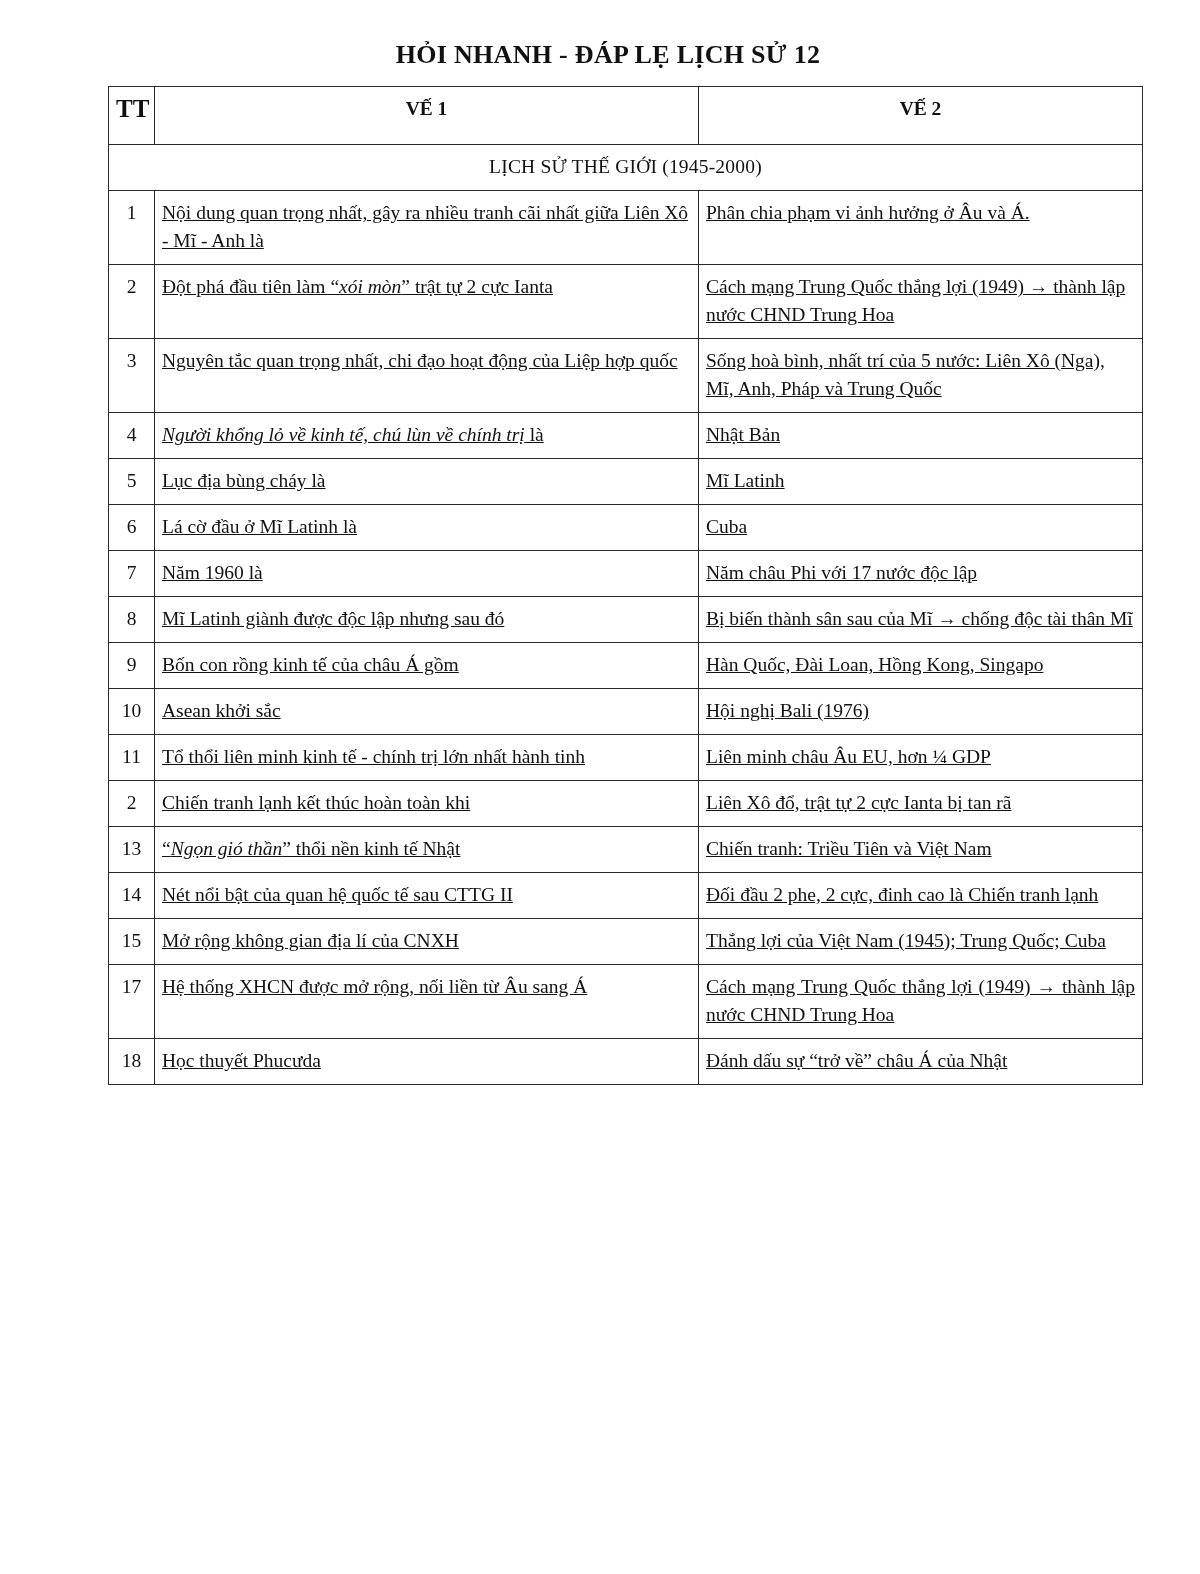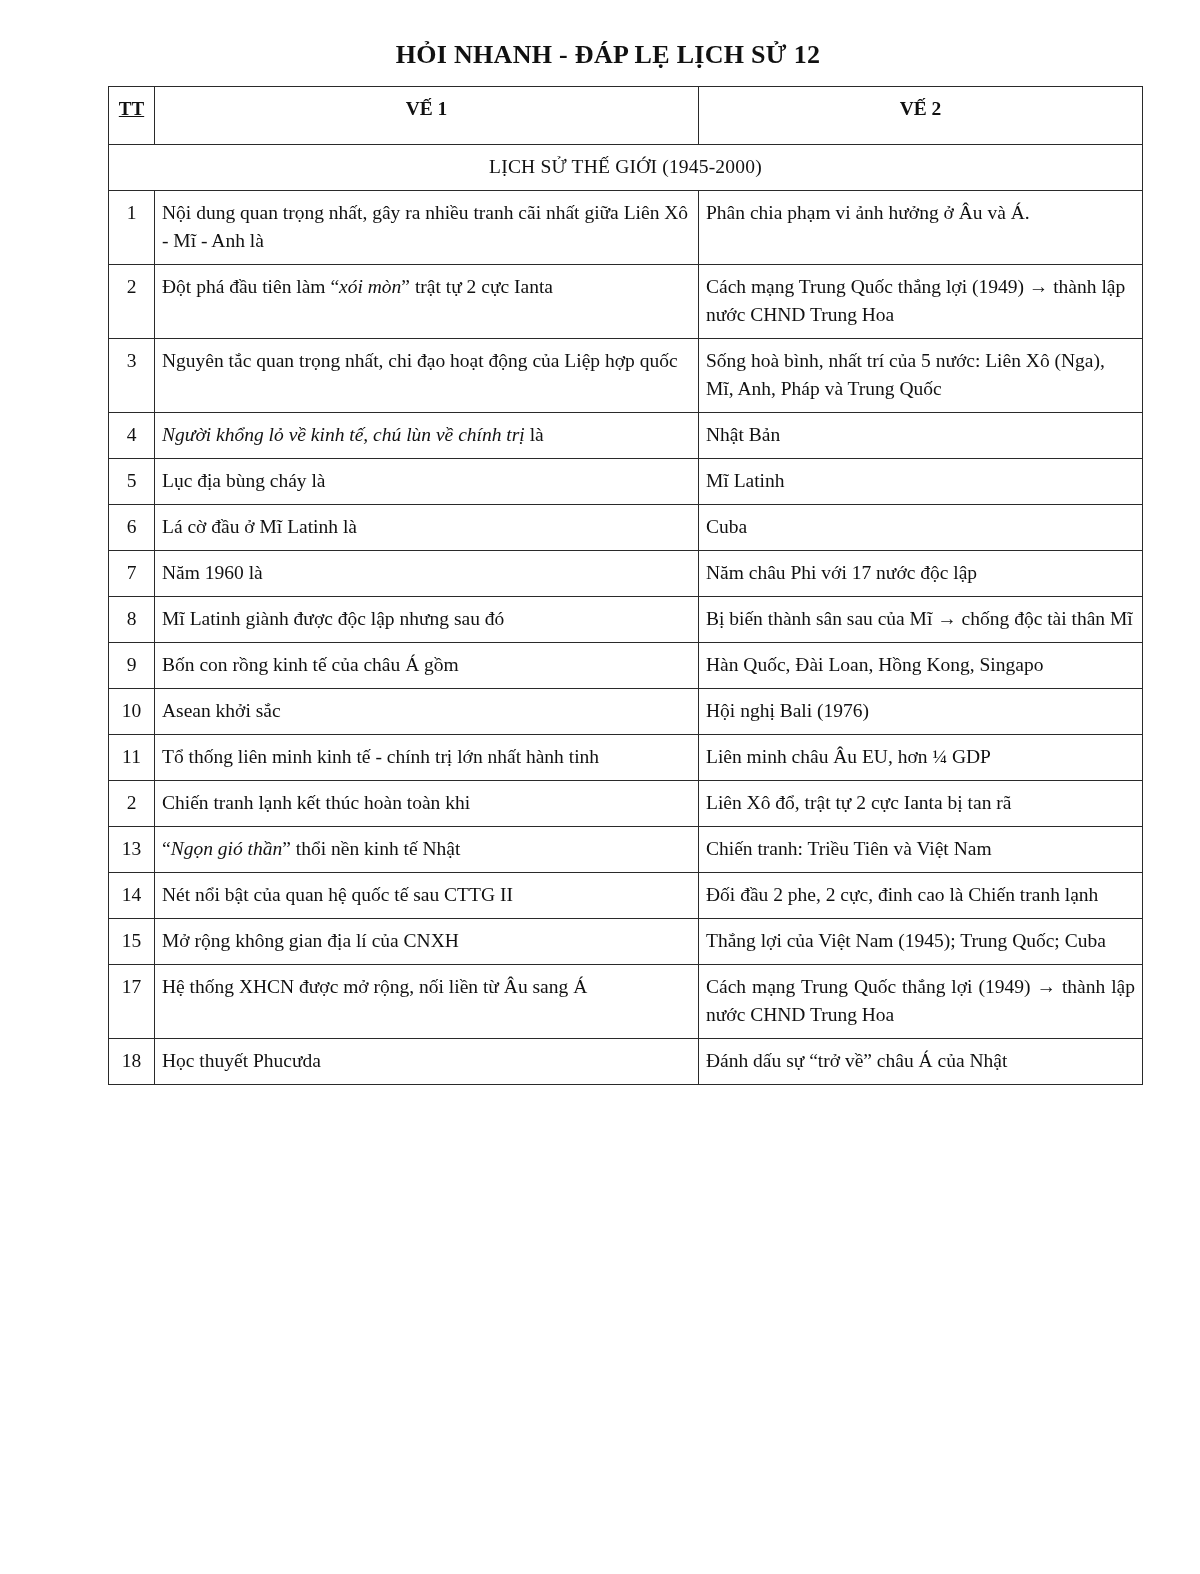--- a/index.html
+++ b/index.html
@@ -84,21 +84,21 @@
 
   .hdr td {
     text-align: center;
     font-weight: bold;
     font-size: 20px;
     height: 58px;
     vertical-align: middle;
     padding-top: 14px;
     padding-bottom: 14px;
   }
-  .hdr td.tt-h { font-size: 19px; text-decoration: underline; }
+  .hdr td.tt-h { font-size: 25px; }
 
   .section-row td {
     text-align: center;
     font-weight: normal;
     font-size: 21px;
     padding-top: 11px;
     padding-bottom: 12px;
     letter-spacing: 0.2px;
   }
 
@@ -106,20 +106,21 @@
     text-align: center;
     font-size: 19px;
     padding-left: 2px;
     padding-right: 2px;
     vertical-align: top;
   }
 
   td.cell-v1, td.cell-v2 {
     text-align: left;
     hyphens: none;
+    text-decoration: underline;
   }
   td.justify { text-align: justify; text-align-last: left; }
 
   .ital { font-style: italic; text-align: center; }
 
   .footer-faint {
     position: absolute;
     left: 140px;
     top: 1562px;
     width: 600px;
@@ -204,21 +205,21 @@
             <td class="cell-v1 justify">Bốn con rồng kinh tế của châu Á gồm</td>
             <td class="cell-v2 justify">Hàn Quốc, Đài Loan, Hồng Kong, Singapo</td>
           </tr>
           <tr>
             <td class="num">10</td>
             <td class="cell-v1">Asean khởi sắc</td>
             <td class="cell-v2">Hội nghị Bali (1976)</td>
           </tr>
           <tr>
             <td class="num">11</td>
-            <td class="cell-v1">Tổ thống liên minh kinh tế - chính trị lớn nhất hành tinh</td>
+            <td class="cell-v1">Tổ thổi liên minh kinh tế - chính trị lớn nhất hành tinh</td>
             <td class="cell-v2">Liên minh châu Âu EU, hơn ¼ GDP</td>
           </tr>
           <tr>
             <td class="num">2</td>
             <td class="cell-v1">Chiến tranh lạnh kết thúc hoàn toàn khi</td>
             <td class="cell-v2">Liên Xô đổ, trật tự 2 cực Ianta bị tan rã</td>
           </tr>
           <tr>
             <td class="num">13</td>
             <td class="cell-v1"><span>“</span><span class="ital">Ngọn gió thần</span><span>” thổi nền kinh tế Nhật</span></td>

